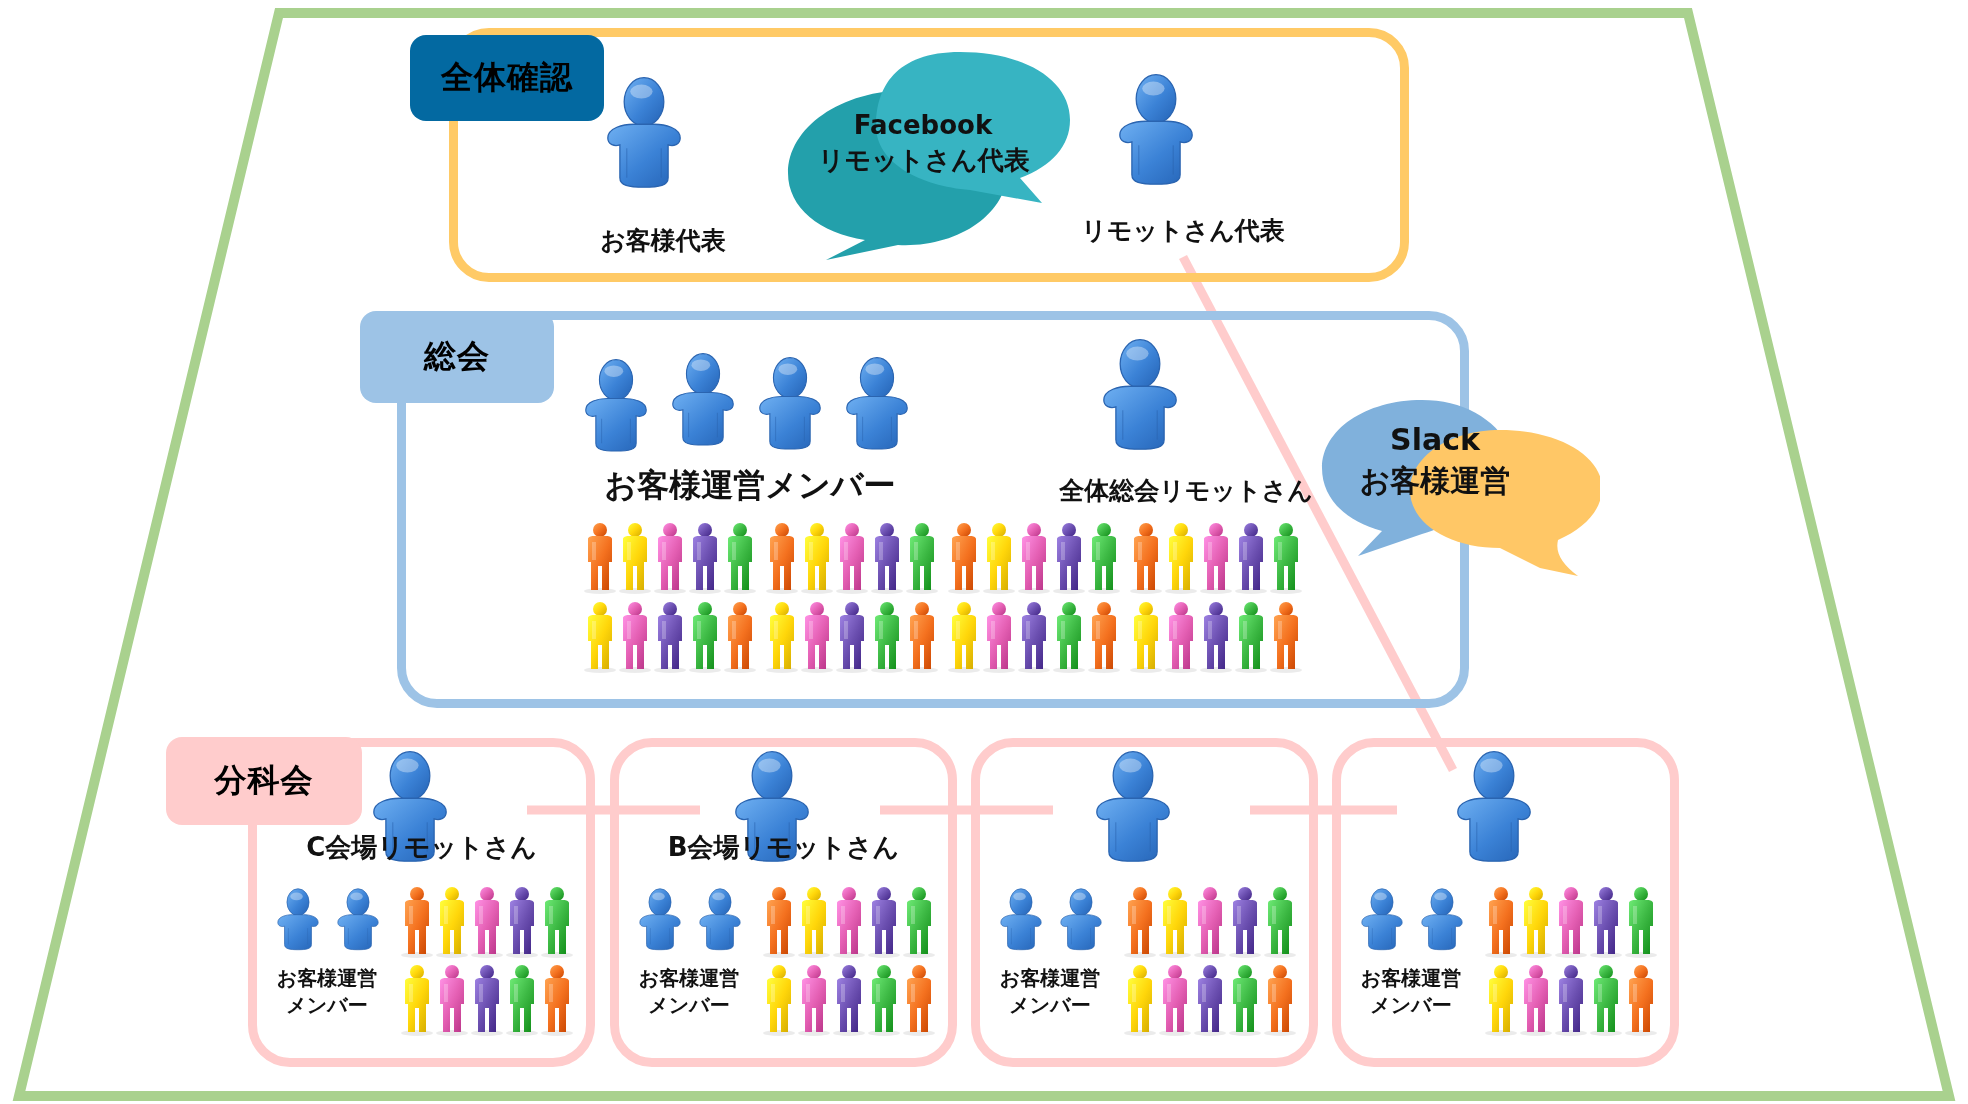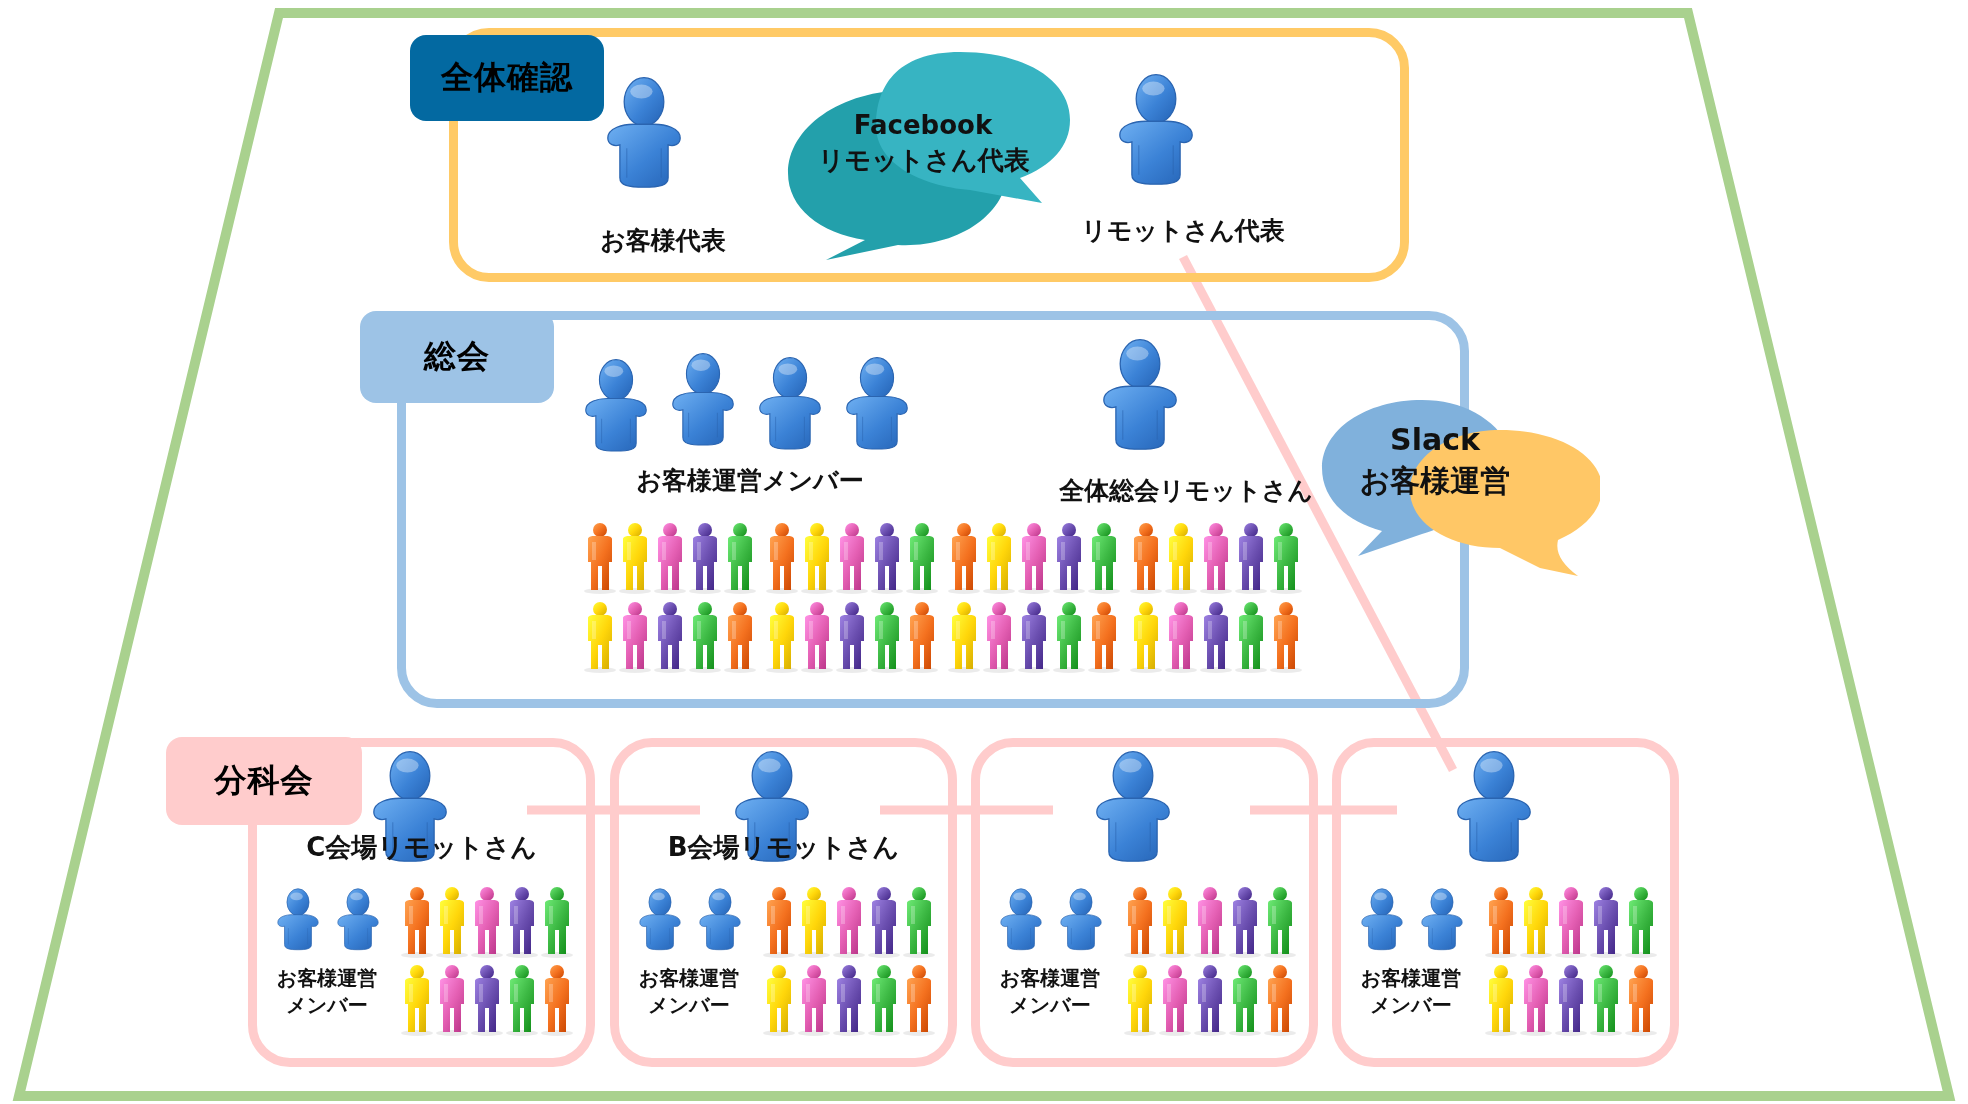--- a/index.html
+++ b/index.html
@@ -122,21 +122,21 @@
             <stop offset="0.55" stop-color="#3b82d6"></stop>
             <stop offset="1" stop-color="#2462b4"></stop>
           </linearGradient>
         </defs>
     <ellipse cx="50" cy="30" rx="23" ry="28" fill="url(#bp85)" stroke="#2a64b0" stroke-width="1.5"></ellipse>
     <ellipse cx="47" cy="18" rx="13" ry="8" fill="#ffffff" opacity="0.35"></ellipse>
     <path d="M8,72 C8,60 26,56 38,56 L62,56 C74,56 92,60 92,72 C92,80 84,82 78,80 L78,118 C78,127 68,129 50,129 C32,129 22,127 22,118 L22,80 C16,82 8,80 8,72 Z" fill="url(#bp85)" stroke="#2a64b0" stroke-width="1.5"></path>
     <path d="M30,84 L30,118 M70,84 L70,118" stroke="#2a64b0" stroke-width="1.5" opacity="0.5"></path>
   </svg></div>
 </div>
-<div class="lbl" style="left: 600px; top: 464px; width: 300px; font-size: 25px; z-index: 3;">お客様運営メンバー</div>
+<div class="lbl" style="left: 600px; top: 464px; width: 300px; font-size: 32px; z-index: 3;">お客様運営メンバー</div>
 
 <div class="person" style="left:1096px;top:338px;"><svg width="88" height="112" viewBox="0 0 100 130">
     <defs>
         <linearGradient id="bp86" x1="0" y1="0" x2="1" y2="1">
       <stop offset="0" stop-color="#6fb0f2"></stop>
           <stop offset="0.55" stop-color="#3b82d6"></stop>
           <stop offset="1" stop-color="#2462b4"></stop>
         </linearGradient>
       </defs>
     <ellipse cx="50" cy="30" rx="23" ry="28" fill="url(#bp86)" stroke="#2a64b0" stroke-width="1.5"></ellipse>

